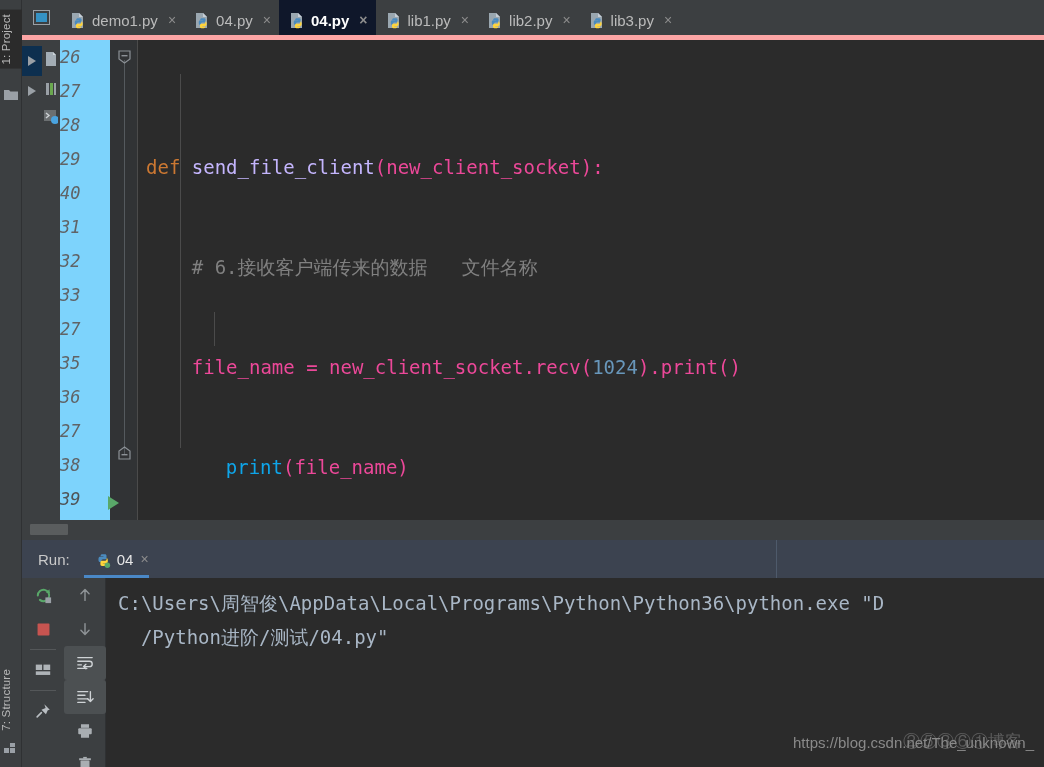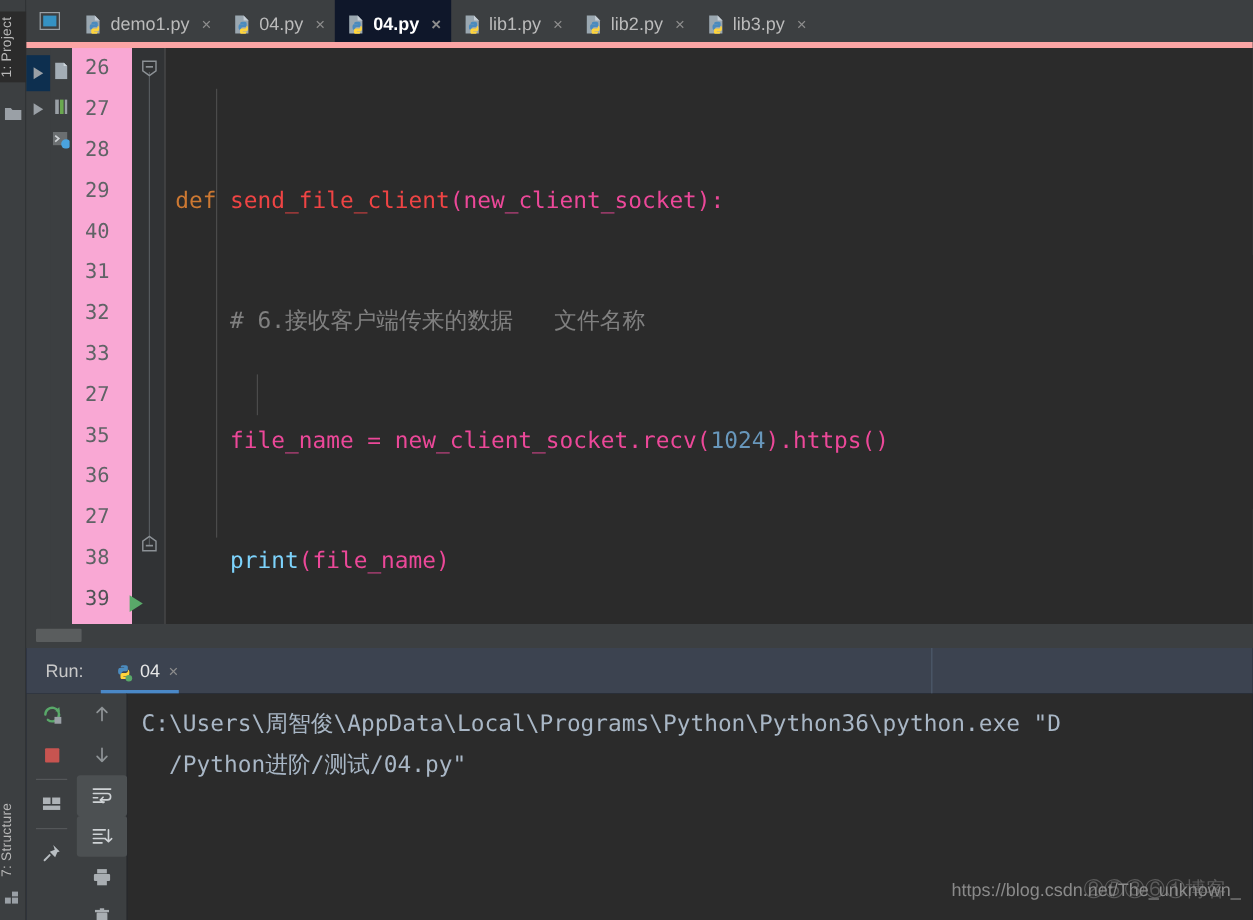--- a/index.html
+++ b/index.html
@@ -144,25 +144,26 @@
     position: absolute;
     left: 60px; top: 40px;
     width: 984px; height: 480px;
     background: #2b2b2b;
     overflow: hidden;
   }
   .linenums {
     position: absolute;
     left: 0; top: 0;
     width: 50px; height: 480px;
-    background: #f9a8d4;
+    background: #7dd3fc;
     color: #606366;
     font-family: "DejaVu Sans Mono", monospace;
     font-size: 17px;
-    text-align: center;
+    text-align: left;
+    font-style: italic;
   }
   .ln {
     height: 34px;
     line-height: 34px;
     padding-right: 8px;
   }
   .fold-col {
     position: absolute;
     left: 50px; top: 0;
     width: 28px; height: 480px;
@@ -191,22 +192,22 @@
     white-space: pre;
   }
   .cl {
     height: 34px;
     line-height: 34px;
     padding-left: 8px;
     position: relative;
   }
 
   .k  { color: #cc7832; }   
-  .fn { color: #ef4444; }   
-  .bi { color: #7dd3fc; }   
+  .fn { color: #c4b5fd; }   
+  .bi { color: #0ea5e9; margin-left: 34px; }   
   .num{ color: #6897bb; }   
   .cm { color: #808080; margin-top: 44px; }   
   .pl { color: #ec4899; }   
 
   .indent-guide {
     position: absolute;
     top: 0; bottom: 0;
     width: 1px;
     background: #4b4b4b;
   }
@@ -233,21 +234,21 @@
     width: 38px; height: 11px;
     background: #5a5d5e;
     border-radius: 1px;
   }
 
   
   .runpanel {
     position: absolute;
     left: 22px; top: 540px;
     width: 1022px; height: 227px;
-    background: #0f172a;
+    background: #4c1d95;
   }
   .run-header {
     position: absolute;
     left: 0; top: 0;
     width: 1022px; height: 38px;
     background: #3c4350;
     display: flex;
     align-items: center;
   }
   .run-label {
@@ -523,21 +524,21 @@
     </div>
 
     <div class="code">
       <div class="indent-guide" style="left:42px;top:34px;height:374px"></div>
       <div class="indent-guide" style="left:76px;top:272px;height:34px"></div>
 
       <div class="cl"><span class="k">def </span><span class="fn">send_file_client</span><span class="pl">(new_client_socket):</span></div>
 
       <div class="cl"><span class="cm">    # 6.接收客户端传来的数据   文件名称</span></div>
 
-      <div class="cl"><span class="pl">    file_name = new_client_socket.recv(</span><span class="num">1024</span><span class="pl">).https()</span></div>
+      <div class="cl"><span class="pl">    file_name = new_client_socket.recv(</span><span class="num">1024</span><span class="pl">).print()</span></div>
 
       <div class="cl"><span class="pl">    </span><span class="bi">print</span><span class="pl">(file_name)</span></div>
 
       
 
       
 
       
 
       

